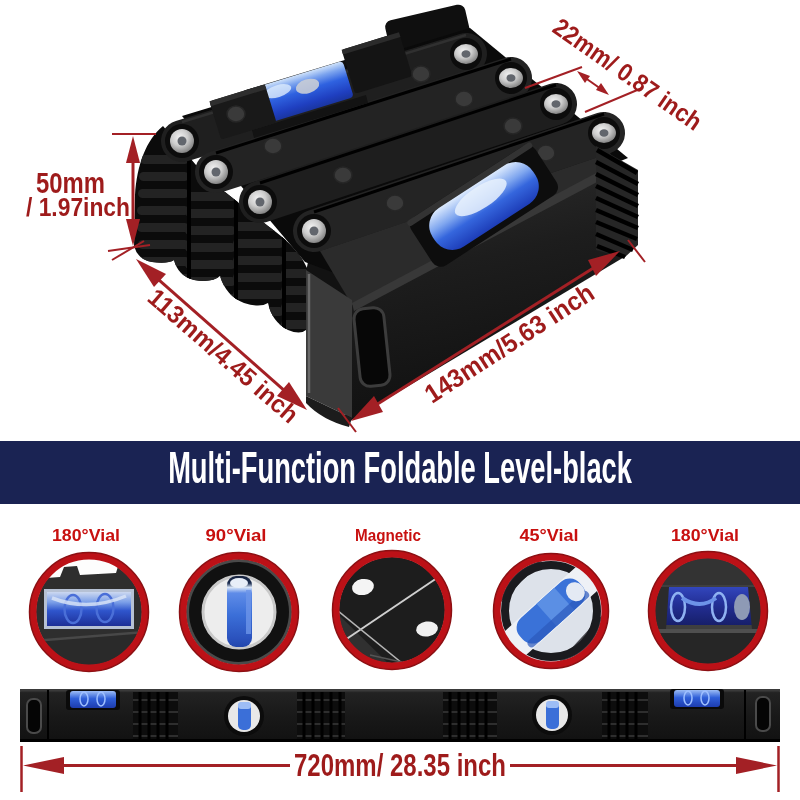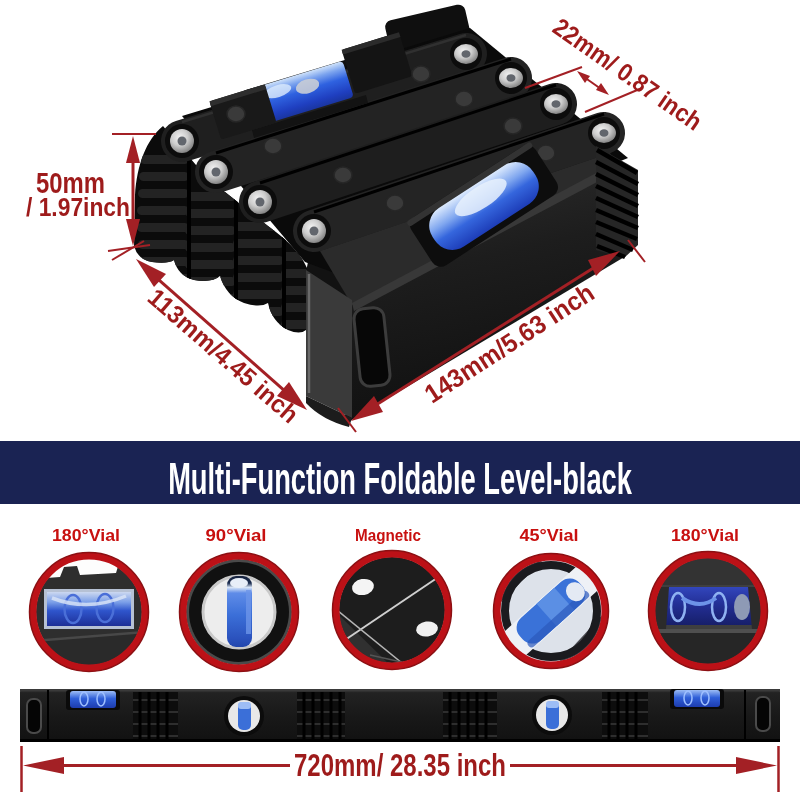--- a/index.html
+++ b/index.html
@@ -1,17 +1,17 @@
 <!DOCTYPE html>
 <html><head>
 <meta charset="utf-8">
 <style>
 html,body{margin:0;padding:0;width:800px;height:800px;background:#fff;font-family:"Liberation Sans",sans-serif;overflow:hidden}
 .abs{position:absolute}
-#banner{position:absolute;left:0;top:441px;width:800px;height:63px;background:#1a2353;display:flex;align-items:flex-end;justify-content:center}
+#banner{position:absolute;left:0;top:441px;width:800px;height:63px;background:#1a2353;display:flex;align-items:flex-start;justify-content:center}
 #banner span{color:#fff;font-weight:bold;font-size:44px;padding-top:2px;transform:scaleX(0.62);white-space:nowrap}
 </style>
 </head>
 <body>
 <svg class="abs" style="left:0;top:0" width="800" height="441" viewBox="0 0 800 441">
 <defs>
 <radialGradient id="gSil" cx="40%" cy="35%" r="75%">
   <stop offset="0%" stop-color="#f2f2f2"></stop>
         <stop offset="45%" stop-color="#cdcdcd"></stop>
   <stop offset="75%" stop-color="#9a9a9a"></stop>

